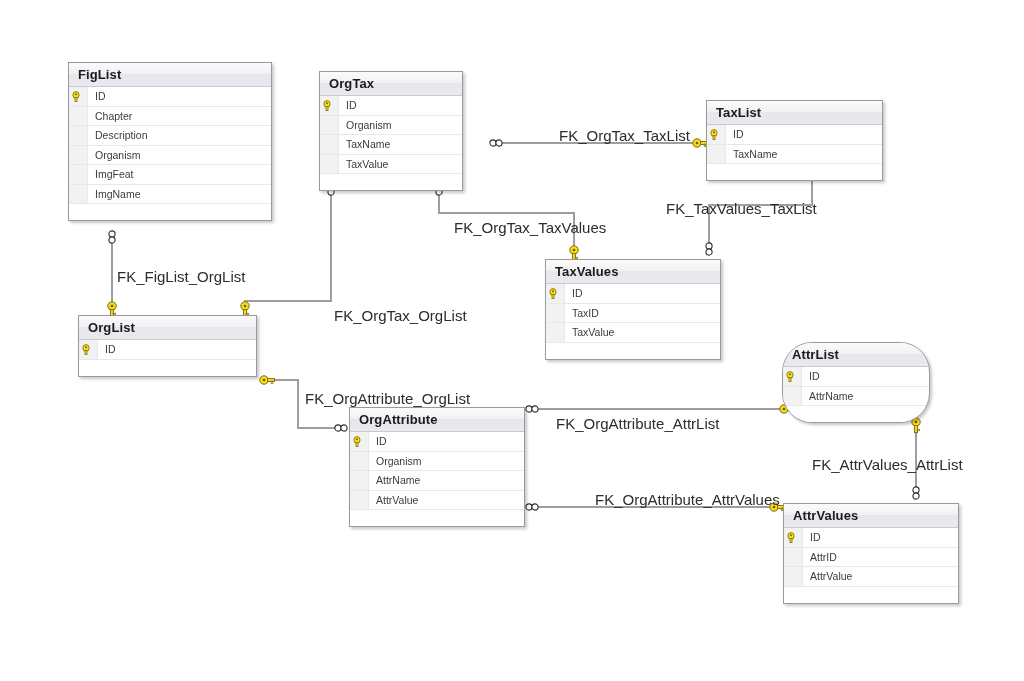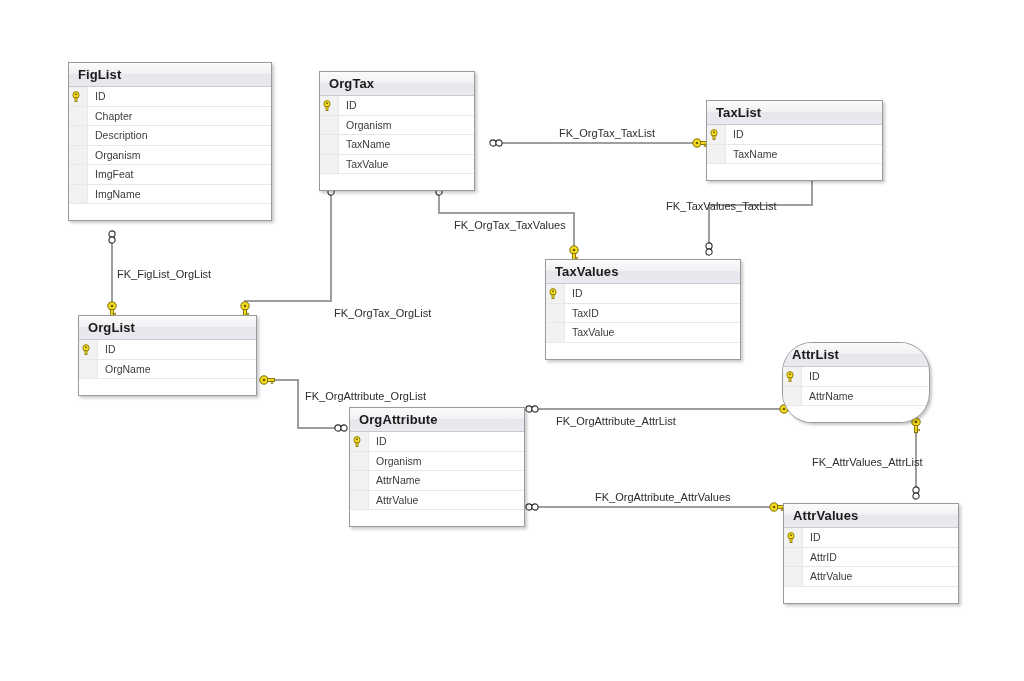--- a/index.html
+++ b/index.html
@@ -80,21 +80,21 @@
     height: 11px;
   }
   .table-filler {
     height: 16px;
     background: #ffffff;
   }
 
   
   .fk-label {
     position: absolute;
-    font-size: 11px;
+    font-size: 15px;
     color: #2c2c2c;
     white-space: nowrap;
     font-family: "Liberation Sans", sans-serif;
   }
 </style>
 </head>
 <body>
 
 <div id="canvas">
 
@@ -212,21 +212,21 @@
         <div class="field-row">
           <div class="field-gutter"></div>
           <div class="field-name">ImgFeat</div>
         </div>
         <div class="field-row">
           <div class="field-gutter"></div>
           <div class="field-name">ImgName</div>
         </div>
         <div class="table-filler"></div>
       </div>
-      <div class="table-box" style="left: 319px; top: 71px; width: 156px;">
+      <div class="table-box" style="left: 319px; top: 71px; width: 144px;">
         <div class="table-header">OrgTax</div>
         <div class="field-row">
           <div class="field-gutter"></div>
           <svg class="key-glyph" viewBox="0 0 13 11">
             <ellipse cx="4" cy="4" rx="3.1" ry="3.4" fill="#f5dd1e" stroke="#8a7608" stroke-width="0.9"></ellipse>
             <circle cx="4" cy="3.3" r="1" fill="#7a6806"></circle>
             <rect x="3" y="6.4" width="2" height="4.2" fill="#f5dd1e" stroke="#8a7608" stroke-width="0.8"></rect>
           </svg>
           <div class="field-name">ID</div>
         </div>
@@ -254,21 +254,21 @@
             <rect x="3" y="6.4" width="2" height="4.2" fill="#f5dd1e" stroke="#8a7608" stroke-width="0.8"></rect>
           </svg>
           <div class="field-name">ID</div>
         </div>
         <div class="field-row">
           <div class="field-gutter"></div>
           <div class="field-name">TaxName</div>
         </div>
         <div class="table-filler"></div>
       </div>
-      <div class="table-box" style="left: 545px; top: 259px; width: 196px;">
+      <div class="table-box" style="left: 545px; top: 259px; width: 176px;">
         <div class="table-header">TaxValues</div>
         <div class="field-row">
           <div class="field-gutter"></div>
           <svg class="key-glyph" viewBox="0 0 13 11">
             <ellipse cx="4" cy="4" rx="3.1" ry="3.4" fill="#f5dd1e" stroke="#8a7608" stroke-width="0.9"></ellipse>
             <circle cx="4" cy="3.3" r="1" fill="#7a6806"></circle>
             <rect x="3" y="6.4" width="2" height="4.2" fill="#f5dd1e" stroke="#8a7608" stroke-width="0.8"></rect>
           </svg>
           <div class="field-name">ID</div>
         </div>
@@ -286,24 +286,20 @@
         <div class="table-header">OrgList</div>
         <div class="field-row">
           <div class="field-gutter"></div>
           <svg class="key-glyph" viewBox="0 0 13 11">
             <ellipse cx="4" cy="4" rx="3.1" ry="3.4" fill="#f5dd1e" stroke="#8a7608" stroke-width="0.9"></ellipse>
             <circle cx="4" cy="3.3" r="1" fill="#7a6806"></circle>
             <rect x="3" y="6.4" width="2" height="4.2" fill="#f5dd1e" stroke="#8a7608" stroke-width="0.8"></rect>
           </svg>
           <div class="field-name">ID</div>
         </div>
-        <div class="field-row">
-          <div class="field-gutter"></div>
-          <div class="field-name">OrgName</div>
-        </div>
         <div class="table-filler"></div>
       </div>
       <div class="table-box" style="left: 782px; top: 342px; width: 148px; border-radius: 30px;">
         <div class="table-header">AttrList</div>
         <div class="field-row">
           <div class="field-gutter"></div>
           <svg class="key-glyph" viewBox="0 0 13 11">
             <ellipse cx="4" cy="4" rx="3.1" ry="3.4" fill="#f5dd1e" stroke="#8a7608" stroke-width="0.9"></ellipse>
             <circle cx="4" cy="3.3" r="1" fill="#7a6806"></circle>
             <rect x="3" y="6.4" width="2" height="4.2" fill="#f5dd1e" stroke="#8a7608" stroke-width="0.8"></rect>

